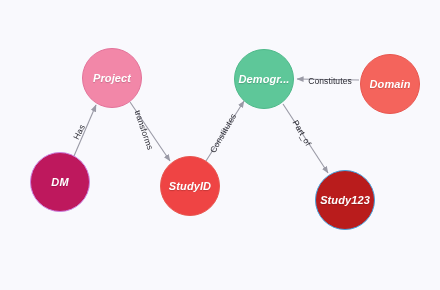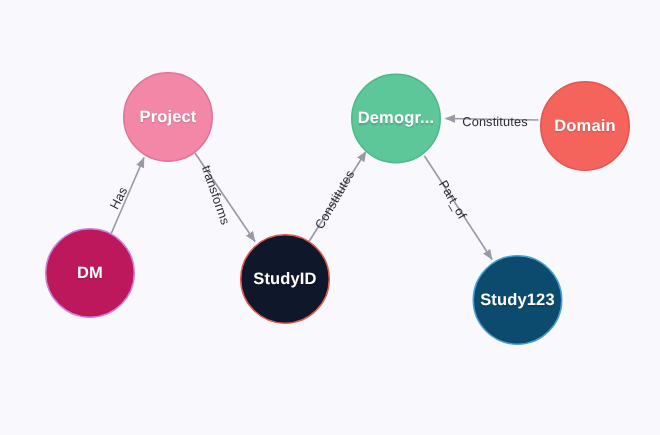--- a/index.html
+++ b/index.html
@@ -54,20 +54,21 @@
     color: #ffffff;
     font-family: "Liberation Sans", sans-serif;
     font-size: 11px;
     font-weight: bold;
     text-shadow: 0 1px 1px rgba(0,0,0,0.18);
     white-space: nowrap;
     overflow: hidden;
     text-align: right;
     pointer-events: none;
     letter-spacing: 0.1px;
+    font-style: italic;
   }
 </style>
 </head>
 <body>
 
 <div id="graph-canvas">
 
   <svg id="graph-svg" viewBox="0 0 440 290" xmlns="http://www.w3.org/2000/svg">
     <defs>
       <marker id="arrowhead" markerWidth="7" markerHeight="7" refX="6" refY="2.6" orient="auto" markerUnits="strokeWidth">
@@ -97,29 +98,29 @@
   <div class="edge-label" style="left:302px; top:133px; transform:translate(-50%,-50%) rotate(60deg);">Part_of</div>
 
   <div class="node" style="left:82px; top:48px; width:60px; height:60px; background:#f287a8; border:1.5px solid #e3739a;">
     <span class="node-label">Project</span>
   </div>
 
   <div class="node" style="left:30px; top:152px; width:60px; height:60px; background:#be185d; border:1.5px solid #cb83e0;">
     <span class="node-label">DM</span>
   </div>
 
-  <div class="node" style="left:160px; top:156px; width:60px; height:60px; background:#0f172a; border:1.5px solid #e8564f;">
+  <div class="node" style="left:160px; top:156px; width:60px; height:60px; background:#ef4444; border:1.5px solid #e8564f;">
     <span class="node-label">StudyID</span>
   </div>
 
   <div class="node" style="left:234px; top:49px; width:60px; height:60px; background:#5ec799; border:1.5px solid #4eb98a;">
     <span class="node-label" style="max-width:56px;">Demogr...</span>
   </div>
 
   <div class="node" style="left:360px; top:54px; width:60px; height:60px; background:#f4645c; border:1.5px solid #e8564f;">
     <span class="node-label">Domain</span>
   </div>
 
-  <div class="node" style="left:315px; top:170px; width:60px; height:60px; background:#0c4a6e; border:1.5px solid #47a0da;">
+  <div class="node" style="left:315px; top:170px; width:60px; height:60px; background:#b91c1c; border:1.5px solid #47a0da;">
     <span class="node-label">Study123</span>
   </div>
 
 </div>
 
 </body></html>

